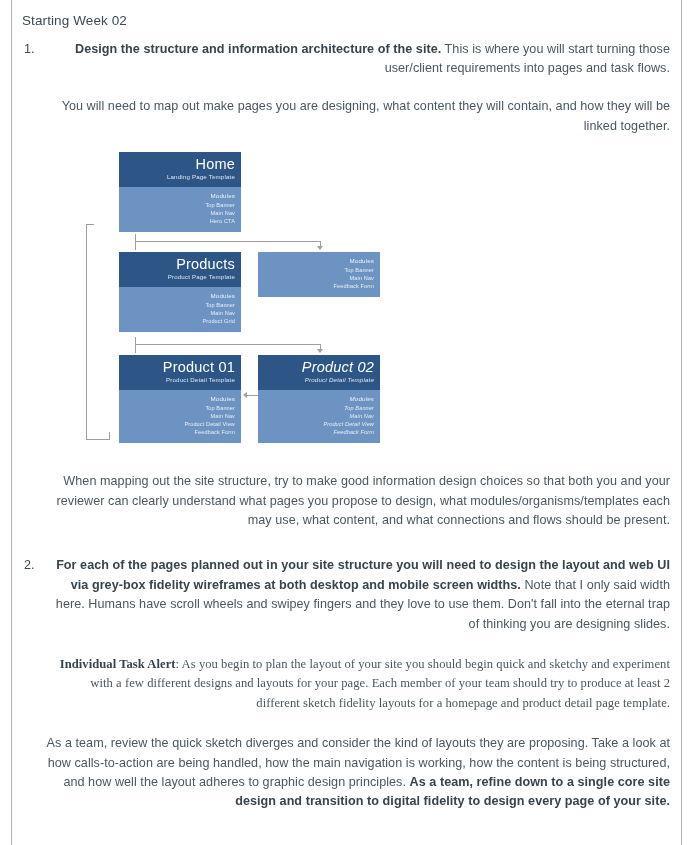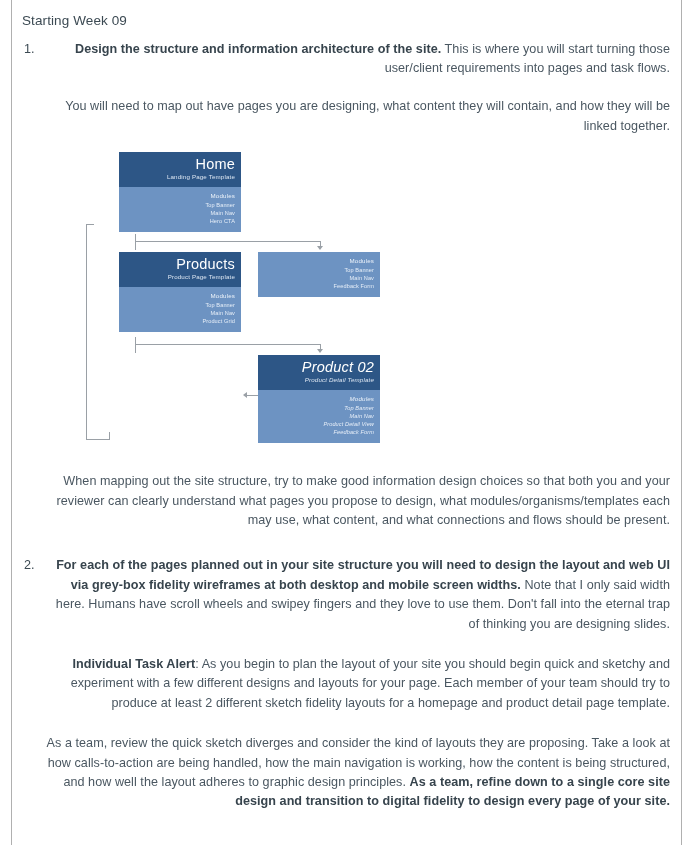--- a/index.html
+++ b/index.html
@@ -174,29 +174,29 @@
 </head>
 <body>
 
 <div class="page">
 
   <div class="rule-left"></div>
   <div class="rule-right"></div>
 
   <div class="content">
 
-    <div class="doc-title">Starting Week 09</div>
+    <div class="doc-title">Starting Week 02</div>
 
     <ol class="task-list">
 
       <li>
 
         <p class="body-text"><b>Design the structure and information architecture of the site.</b><span> This is where you will start turning those user/client requirements into pages and task flows.</span></p>
 
-        <p class="body-text">You will need to map out have pages you are designing, what content they will contain, and how they will be linked together.</p>
+        <p class="body-text">You will need to map out make pages you are designing, what content they will contain, and how they will be linked together.</p>
 
         <div class="sitemap">
 
           <div class="conn h" style="left:0px; top:72px; width:8px;"></div>
           <div class="conn v" style="left:0px; top:72px; height:215px;"></div>
           <div class="conn h" style="left:0px; top:287px; width:23px;"></div>
           <div class="conn v" style="left:23px; top:280px; height:8px;"></div>
 
           <div class="tick" style="left:49px; top:82px;"></div>
           <div class="conn h" style="left:49px; top:89px; width:185px;"></div>
@@ -242,20 +242,33 @@
 
           <div class="node node-contact">
             <div class="node-body">
               <span class="mod-label">Modules</span>
               <span class="mod-item">Top Banner</span>
               <span class="mod-item">Main Nav</span>
               <span class="mod-item">Feedback Form</span>
             </div>
           </div>
 
+          <div class="node node-prod01">
+            <div class="node-head">
+              <span class="node-title">Product 01</span>
+              <span class="node-sub">Product Detail Template</span>
+            </div>
+            <div class="node-body">
+              <span class="mod-label">Modules</span>
+              <span class="mod-item">Top Banner</span>
+              <span class="mod-item">Main Nav</span>
+              <span class="mod-item">Product Detail View</span>
+              <span class="mod-item">Feedback Form</span>
+            </div>
+          </div>
 
           <div class="node node-prod02">
             <div class="node-head">
               <span class="node-title">Product 02</span>
               <span class="node-sub">Product Detail Template</span>
             </div>
             <div class="node-body">
               <span class="mod-label">Modules</span>
               <span class="mod-item">Top Banner</span>
               <span class="mod-item">Main Nav</span>
@@ -266,20 +279,20 @@
 
         </div>
 
         <p class="body-text" style="margin-top:3px;">When mapping out the site structure, try to make good information design choices so that both you and your reviewer can clearly understand what pages you propose to design, what modules/organisms/templates each may use, what content, and what connections and flows should be present.</p>
       </li>
 
       <li style="margin-top:26px;">
 
         <p class="body-text"><b>For each of the pages planned out in your site structure you will need to design the layout and web UI via grey-box fidelity wireframes at both desktop and mobile screen widths.</b><span> Note that I only said width here. Humans have scroll wheels and swipey fingers and they love to use them. Don't fall into the eternal trap of thinking you are designing slides.</span></p>
 
-        <p class="body-text" style="margin-top:21px;"><b>Individual Task Alert</b><span>: As you begin to plan the layout of your site you should begin quick and sketchy and experiment with a few different designs and layouts for your page. Each member of your team should try to produce at least 2 different sketch fidelity layouts for a homepage and product detail page template.</span></p>
+        <p class="body-text" style="margin-top:21px;font-family:Liberation Serif, serif;"><b>Individual Task Alert</b><span>: As you begin to plan the layout of your site you should begin quick and sketchy and experiment with a few different designs and layouts for your page. Each member of your team should try to produce at least 2 different sketch fidelity layouts for a homepage and product detail page template.</span></p>
 
         <p class="body-text" style="margin-top:21px;"><span>As a team, review the quick sketch diverges and consider the kind of layouts they are proposing. Take a look at how calls-to-action are being handled, how the main navigation is working, how the content is being structured, and how well the layout adheres to graphic design principles. </span><b>As a team, refine down to a single core site design and transition to digital fidelity to design every page of your site.</b></p>
       </li>
 
     </ol>
   </div>
 </div>
 
 </body></html>

